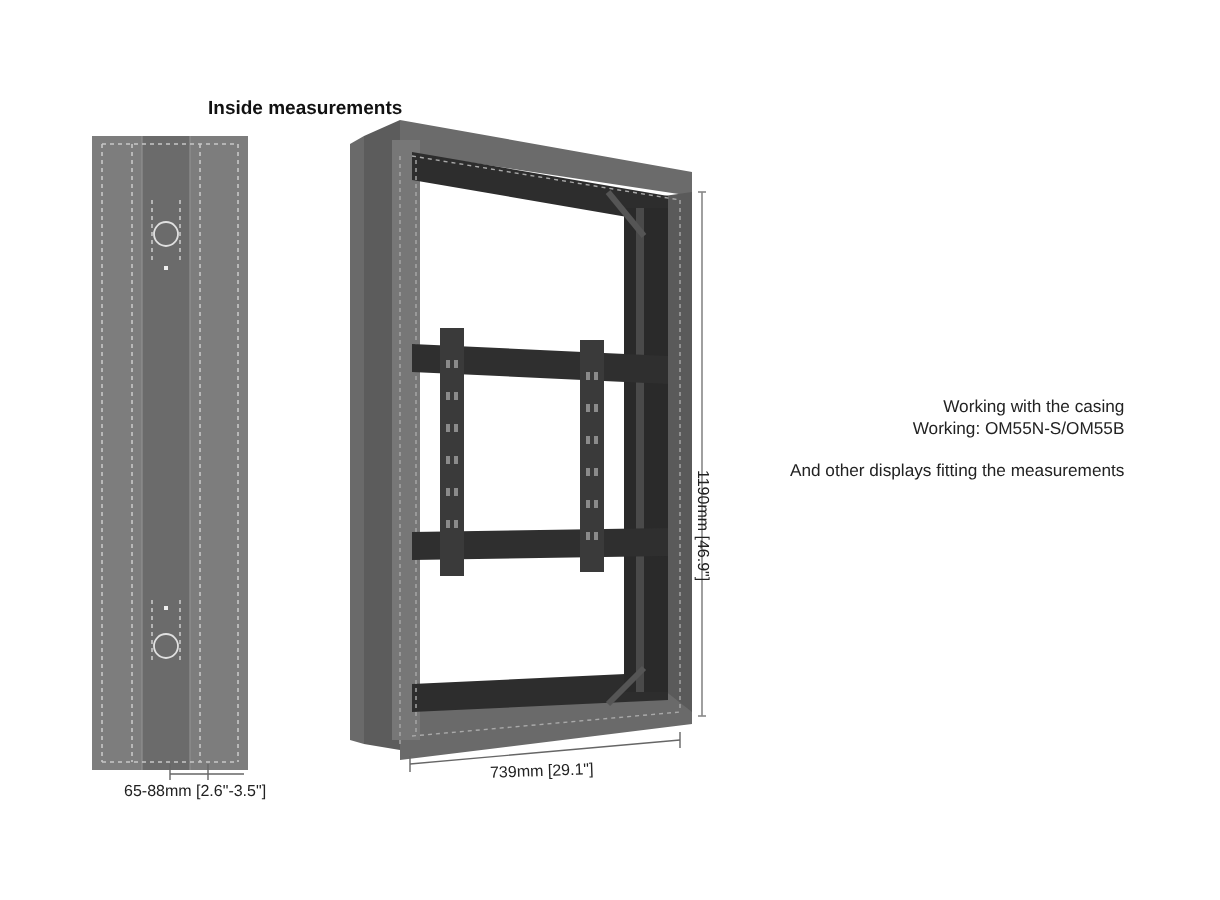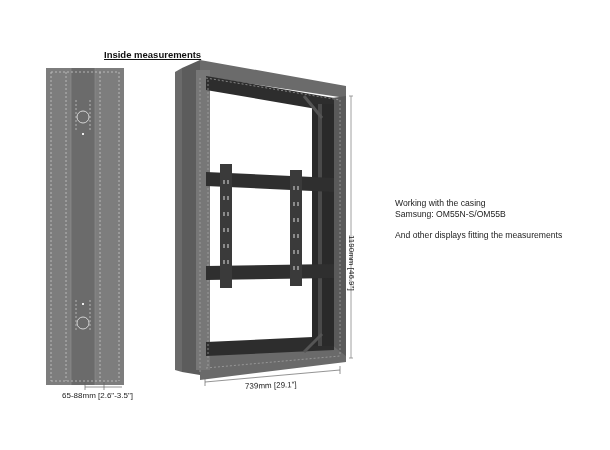--- a/index.html
+++ b/index.html
@@ -1,23 +1,23 @@
 <!DOCTYPE html>
 <html><head>
 <meta charset="utf-8">
 <style>
   html, body { margin: 0; padding: 0; }
   body {
     width: 610px; height: 450px; background: #ffffff; position: relative; overflow: hidden;
     font-family: "Liberation Sans", sans-serif; color: #1a1a1a;
   }
   .abs { position: absolute; }
-  .title { left: 104px; top: 49px; font-size: 9.5px; font-weight: bold; color: #111; white-space: nowrap; text-decoration: underline; }
+  .title { left: 104px; top: 49px; font-size: 9.5px; font-weight: bold; color: #111; white-space: nowrap; }
   .info { left: 395px; top: 198px; font-size: 8.6px; line-height: 11px; color: #222; }
-  .info div { white-space: nowrap; }
+  .info div { white-space: nowrap; text-align: right; }
   .info .gap { height: 10px; }
   .dim-label { font-size: 8px; color: #222; white-space: nowrap; }
   .side-label { left: 62px; top: 391px; }
   .width-label { left: 245px; top: 381px; transform: rotate(-2deg); }
   .height-label { left: 356px; top: 235px; transform: rotate(90deg); transform-origin: left top; }
   svg { position: absolute; left: 0; top: 0; }
 </style>
 </head>
 <body>
 
@@ -132,17 +132,17 @@
   </svg>
 
   <div class="abs title">Inside measurements</div>
 
   <div class="abs dim-label side-label">65-88mm [2.6"-3.5"]</div>
   <div class="abs dim-label width-label">739mm [29.1"]</div>
   <div class="abs dim-label height-label">1190mm [46.9"]</div>
 
   <div class="abs info">
     <div>Working with the casing</div>
-    <div>Samsung:  OM55N-S/OM55B</div>
+    <div>Working:  OM55N-S/OM55B</div>
     <div class="gap"></div>
     <div>And other displays fitting the measurements</div>
   </div>
 </div>
 
 </body></html>

